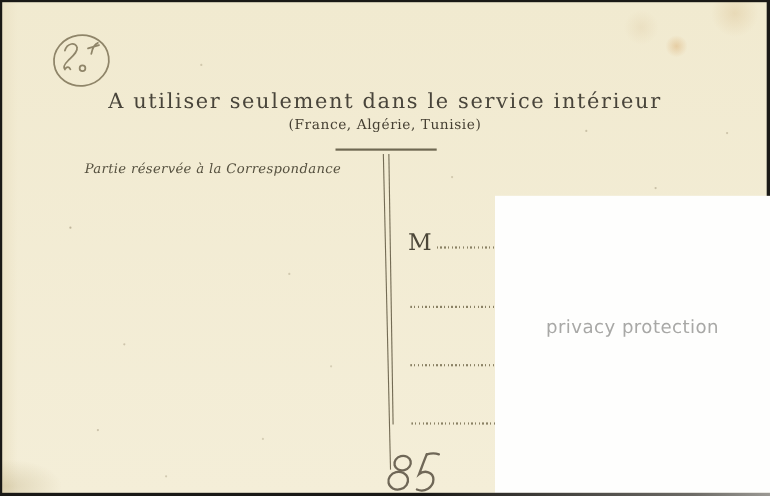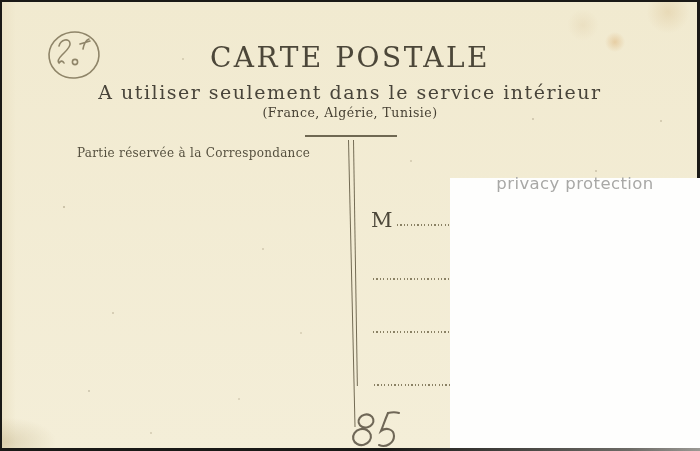--- a/index.html
+++ b/index.html
@@ -26,37 +26,37 @@
        532px 118px 0 0 rgba(110,95,65,.30),182px 58px 0 0 rgba(110,95,65,.25),
        88px 390px 0 0 rgba(110,95,65,.30),300px 332px 0 0 rgba(110,95,65,.22),
        410px 160px 0 0 rgba(110,95,65,.25),660px 120px 0 0 rgba(110,95,65,.28),
        238px 398px 0 0 rgba(110,95,65,.22),150px 432px 0 0 rgba(110,95,65,.25);}
   .title{position:absolute;top:41px;left:50%;transform:translateX(-50%);
          white-space:nowrap;font-size:28px;letter-spacing:2.5px;color:#4c4739;font-weight:400;}
   .subtitle{position:absolute;top:81px;left:50%;transform:translateX(-50%);
          white-space:nowrap;font-size:19px;letter-spacing:1.5px;color:#48443a;}
   .service{position:absolute;top:105px;left:50%;transform:translateX(-50%);
          white-space:nowrap;font-size:12.5px;letter-spacing:.5px;font-weight:normal;color:#453f32;}
-  .lbl{position:absolute;font-size:12px;color:#55503f;white-space:nowrap;letter-spacing:.3px;text-align:center;}
+  .lbl{position:absolute;font-style:italic;font-size:12px;color:#55503f;white-space:nowrap;letter-spacing:.3px;text-align:center;}
   .lbl-left{left:77px;top:146px;}
   .lbl-right{left:475px;top:146px;font-size:12.5px;}
   .rule-top{position:absolute;left:305px;top:135px;width:92px;height:2px;background:#6f6852;}
   .vline{position:absolute;width:1px;background:#736b54;transform-origin:top center;}
   .vline-1{left:348px;top:140px;height:287px;transform:rotate(-1.3deg);}
   .vline-2{left:353px;top:140px;height:246px;transform:rotate(-0.9deg);}
   .m-prefix{position:absolute;left:371px;top:208px;font-size:21px;color:#4c4739;}
   .dotline{position:absolute;height:2px;
      background-image:repeating-linear-gradient(90deg,#8a8164 0 1.2px,rgba(0,0,0,0) 1.2px 3.4px);}
   .d1{left:397px;top:224px;width:53px;}
   .d2{left:373px;top:278px;width:77px;}
   .d3{left:373px;top:331px;width:77px;}
   .d4{left:374px;top:384px;width:76px;}
   .overlay{position:absolute;left:450px;top:178px;width:250px;height:270px;background:#fefefd;
      text-align:center;font-family:"DejaVu Sans",sans-serif;color:#a8a8a6;
-     font-size:16.5px;line-height:12.5px;letter-spacing:.4px;box-sizing:border-box;}
+     font-size:16.5px;line-height:12.5px;letter-spacing:.4px;box-sizing:border-box;padding-top:114px;}
   .overlay div{pointer-events:none;}
   svg.mark{position:absolute;}
   .pencil-circle{left:28px;top:18px;}
   .hw-number{left:338px;top:403px;}
 </style>
 </head>
 <body>
 
 <div class="stage">
   <div class="card">
@@ -65,21 +65,20 @@
 
     <svg class="mark pencil-circle" width="100" height="80" viewBox="0 0 100 80">
       <g fill="none" stroke="#8f8569" stroke-width="1.6" stroke-linecap="round">
         <ellipse cx="46" cy="37" rx="25" ry="23" transform="rotate(-8 46 37)"></ellipse>
         <path d="M31,28 C33,21 41,20 42,25 C43,29 38,33 34,37 C31,40 29,43 31,45 C33,42 35,43 36,45"></path>
         <circle cx="47" cy="44" r="2.6"></circle>
         <path d="M61,21 C58,22 56,26 55,31 M52,26 L62,23"></path>
       </g>
     </svg>
 
-    <div class="title">CARTE POSTALE</div>
     <div class="subtitle">A utiliser seulement dans le service intérieur</div>
     <div class="service">(France, Algérie, Tunisie)</div>
 
     <div class="lbl lbl-left">Partie réservée à la Correspondance</div>
 
     <div class="rule-top"></div>
     <div class="vline vline-1"></div>
     <div class="vline vline-2"></div>
 
     <div class="m-prefix">M</div>

